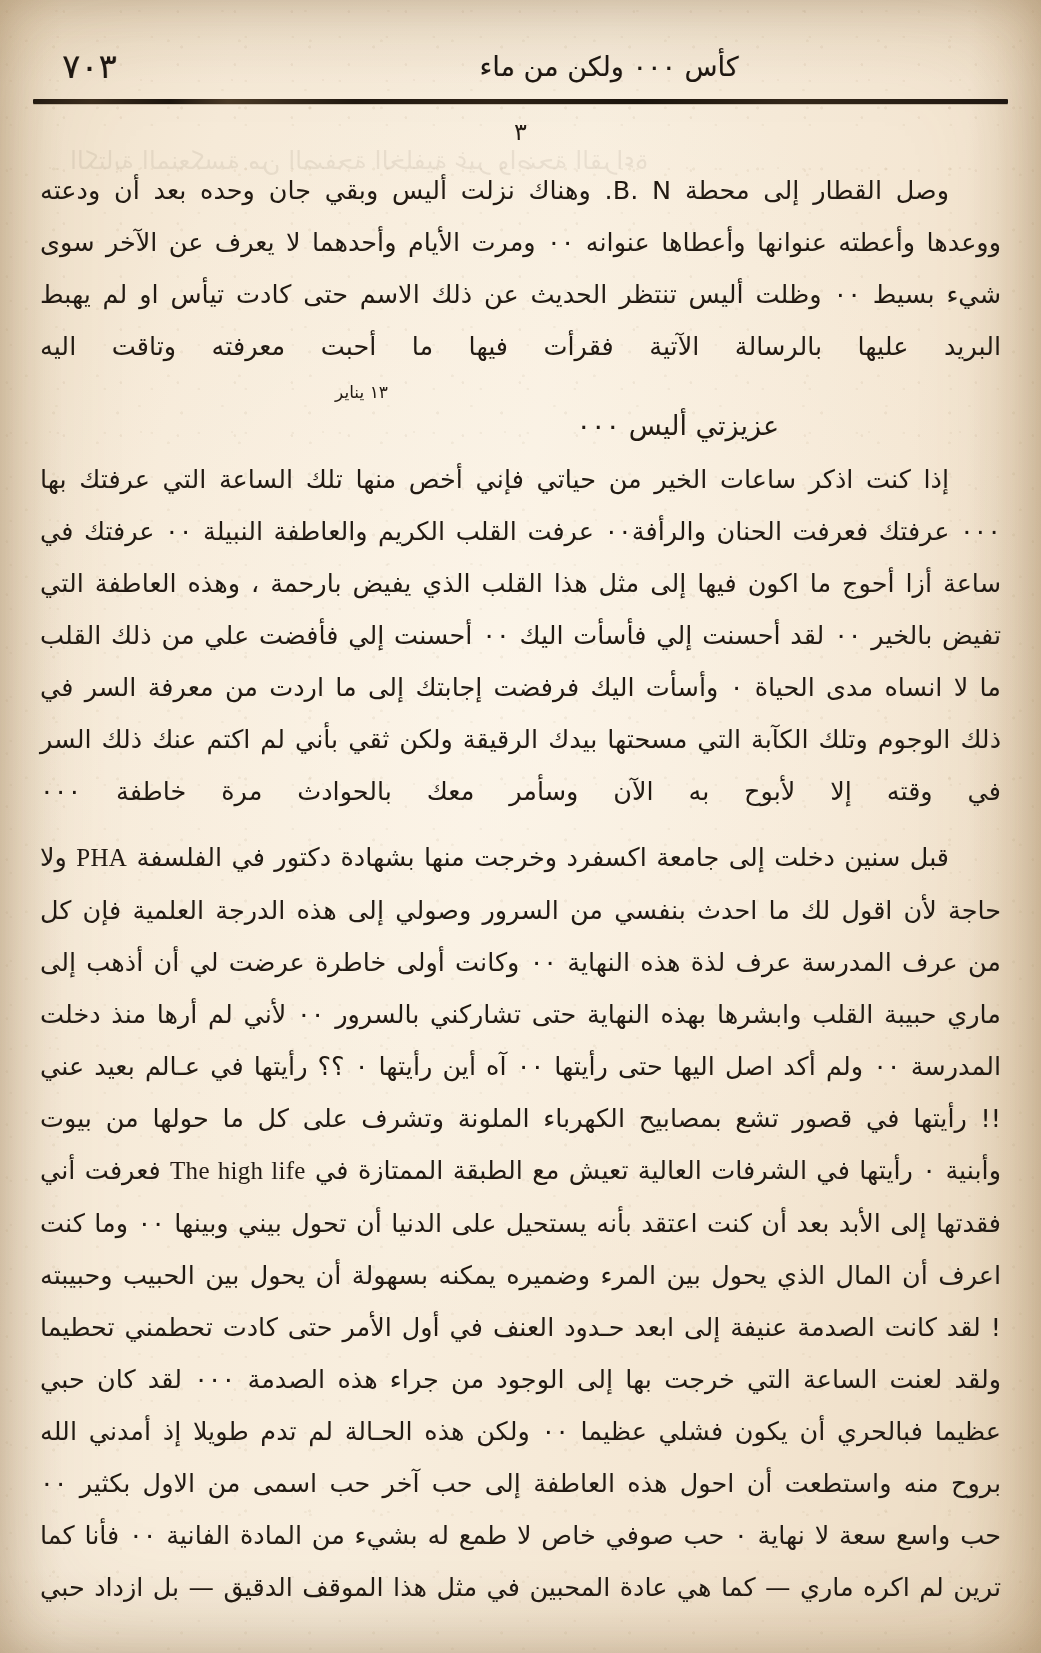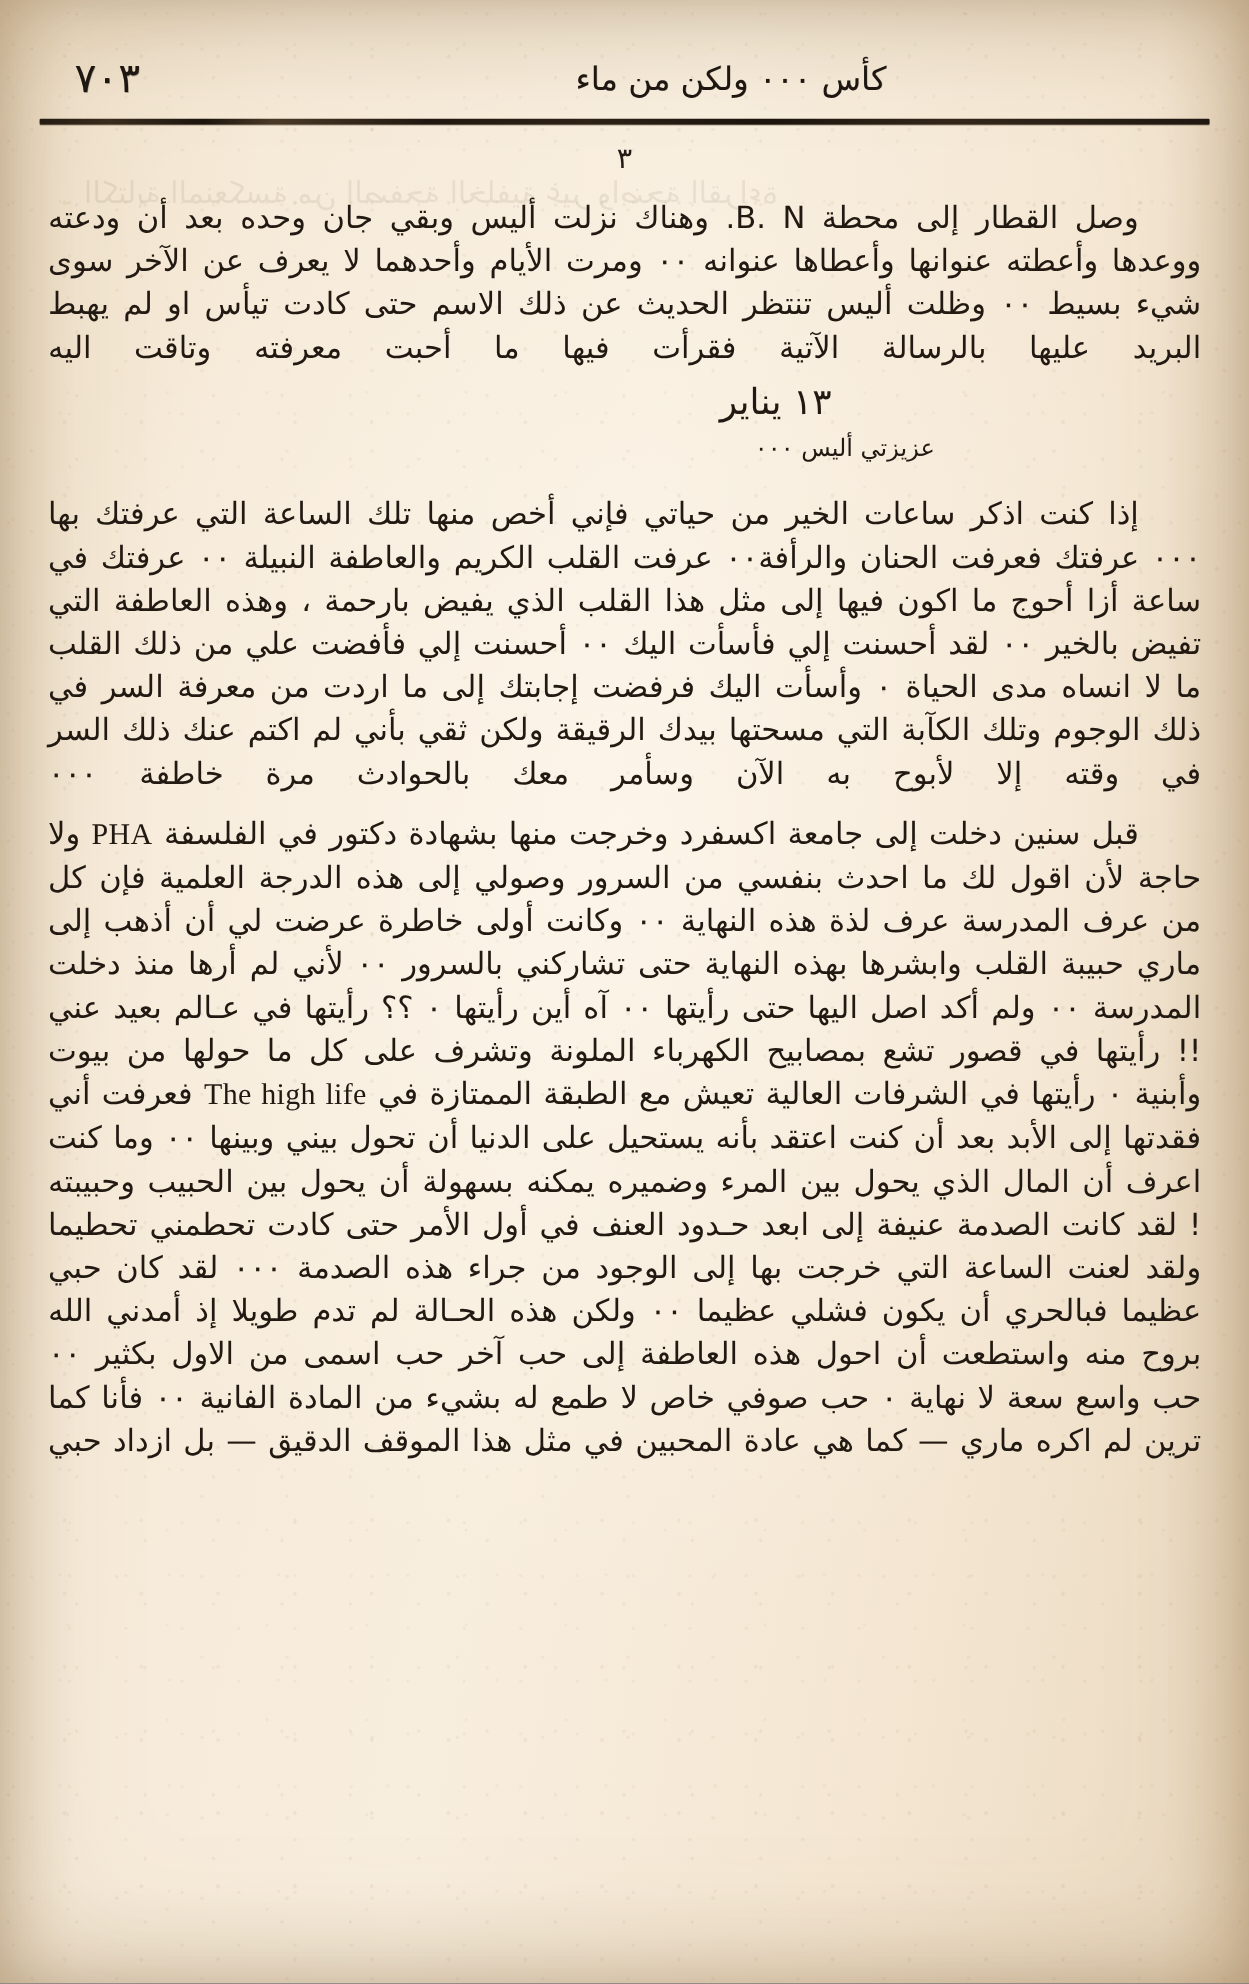--- a/index.html
+++ b/index.html
@@ -125,42 +125,43 @@
   }
   .section-mark {
     text-align: center;
     font-size: 24px;
     margin: 6px 0 18px 0;
     color: #241c14;
   }
   p.para {
     margin: 0;
     font-size: 25.5px;
-    line-height: 36px;
+    line-height: 52px;
     text-align: justify;
     text-align-last: justify;
     color: #221a12;
     word-spacing: 1px;
     padding: 0 10px;
   }
   p.para.indent { text-indent: 52px; }
   .latin {
     font-family: Liberation Serif, serif;
     font-size: 25px;
     letter-spacing: 0.3px;
   }
   .date-line {
-    font-size: 30px;
+    font-size: 17px;
     margin: 10px 0 6px 0;
     padding-right: 318px;
     color: #221a12;
+    text-align: center;
   }
   .salutation {
-    font-size: 20px;
-    margin: 8px 0 26px 0;
+    font-size: 27px;
+    margin: 8px 0 12px 0;
     padding-right: 232px;
     color: #221a12;
     text-align: right;
   }
   .gap-sm { height: 14px; }
 
   
   .ink-soft { filter: blur(0.18px); }
 </style>
 </head>

